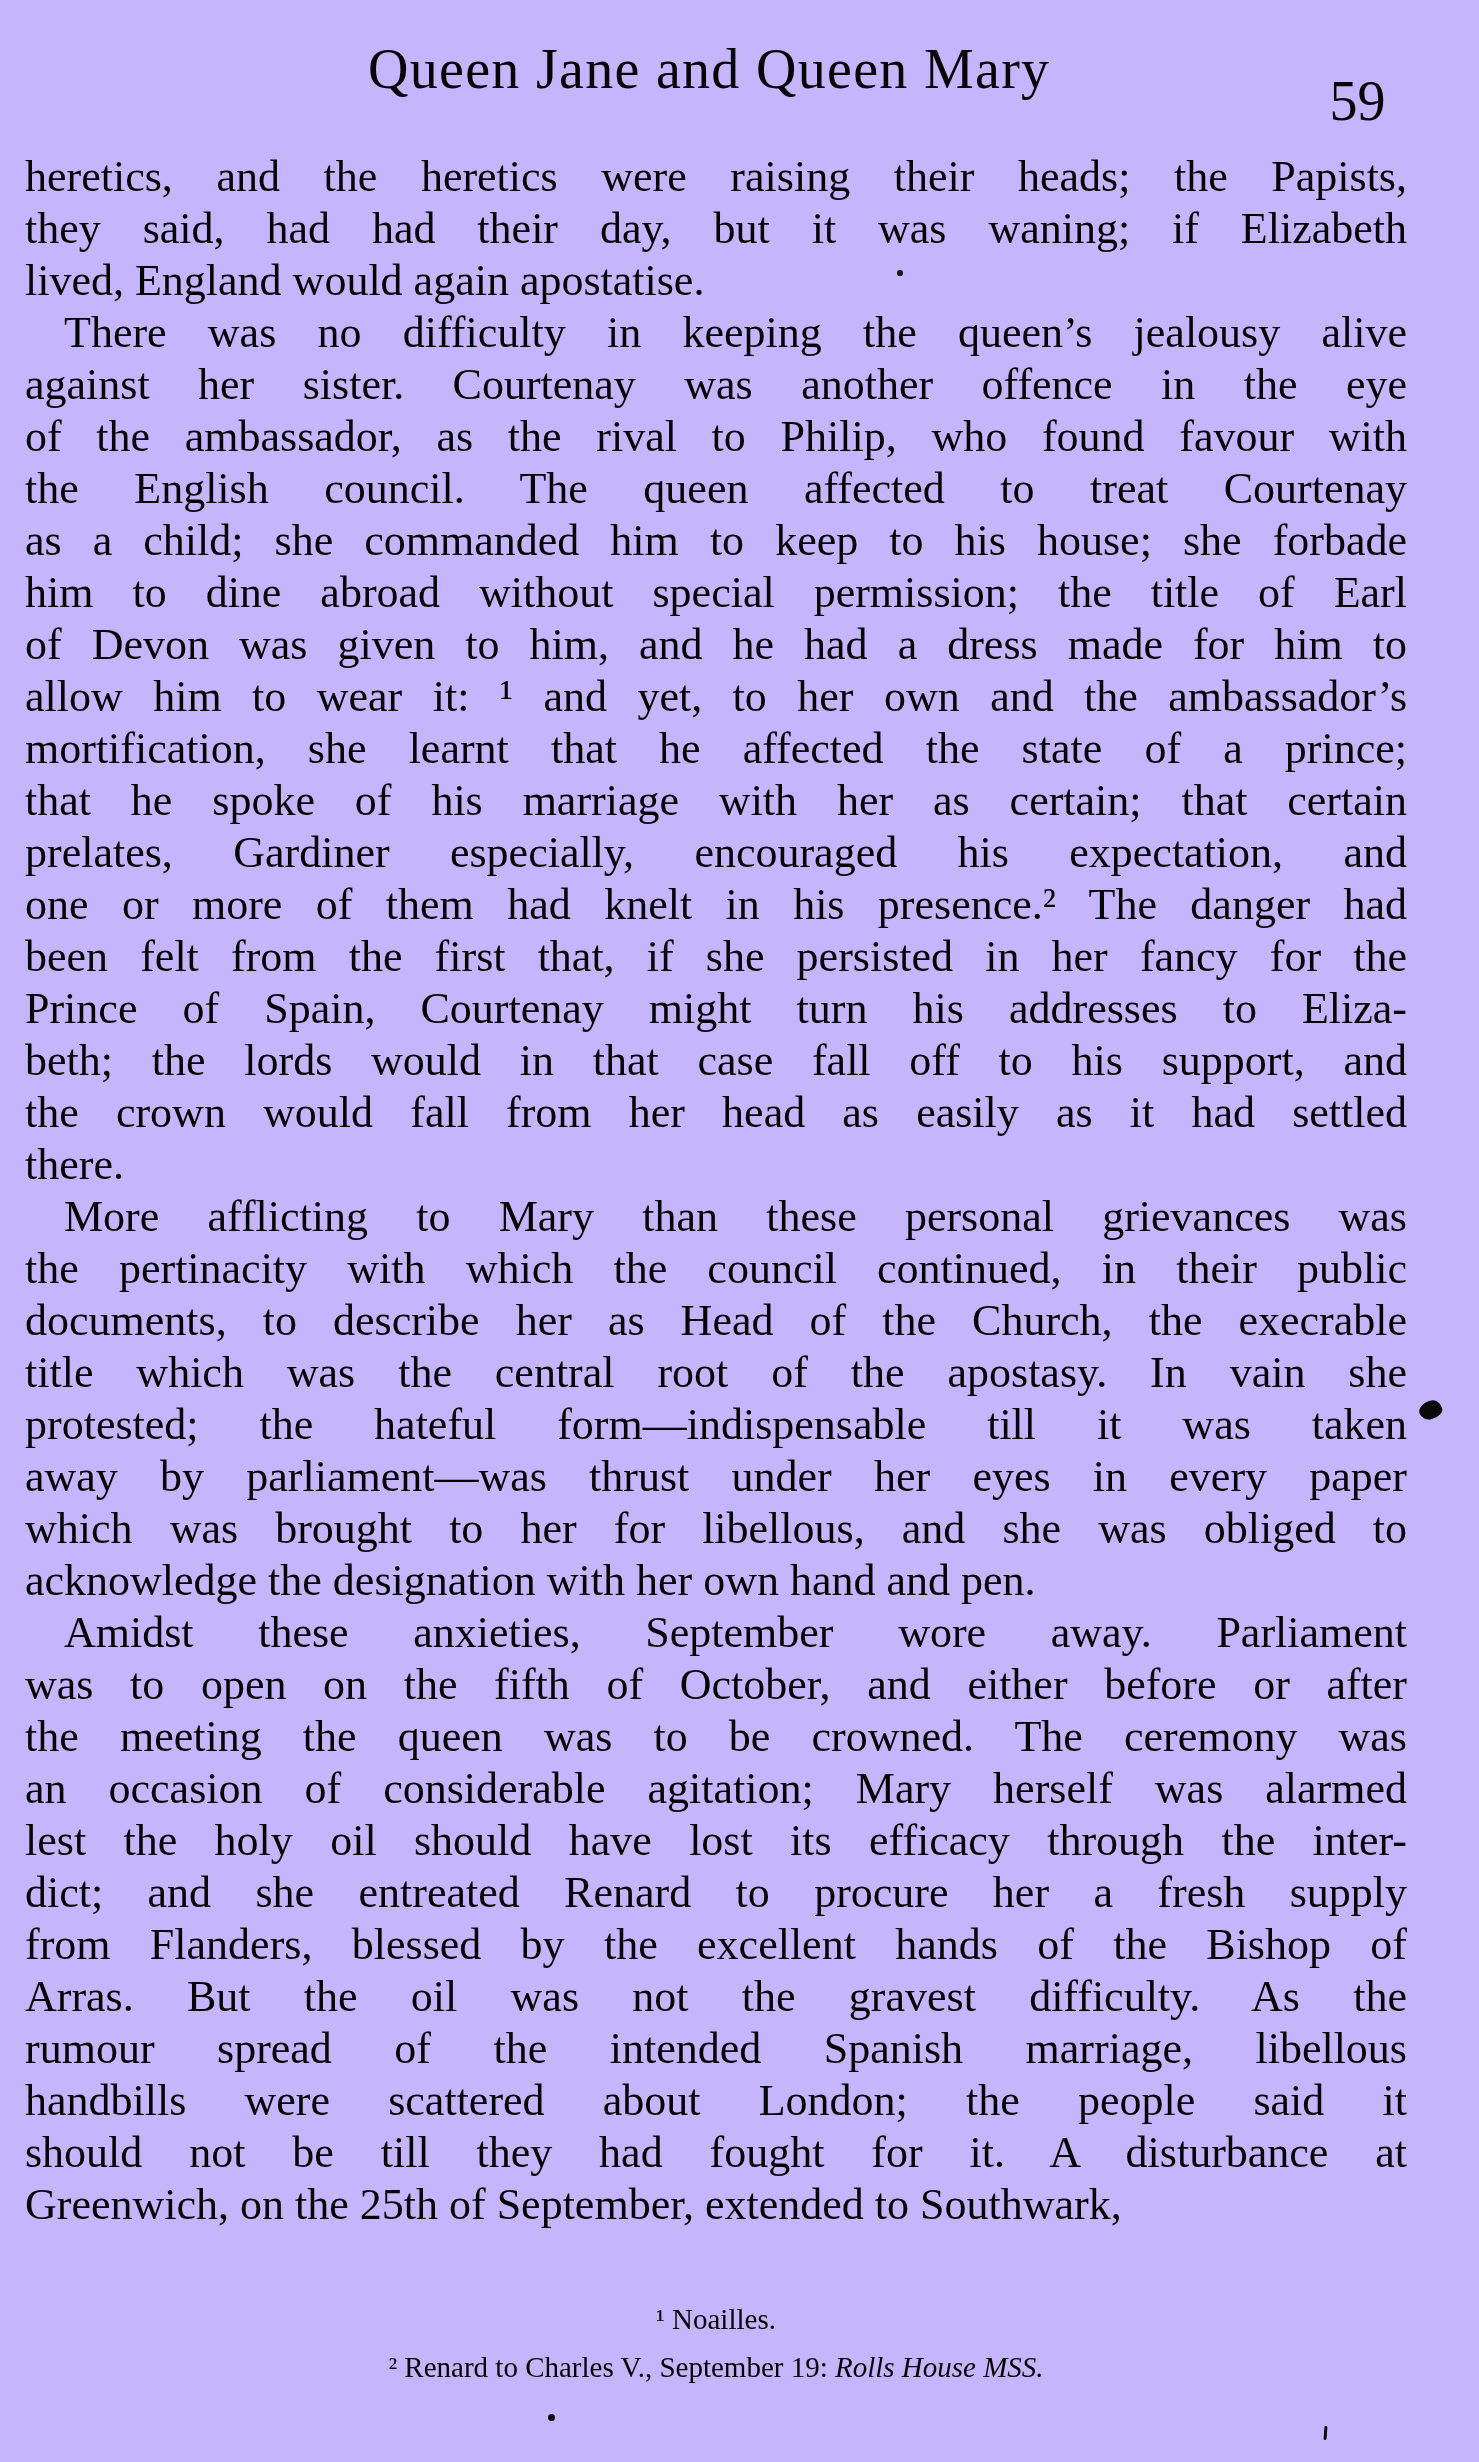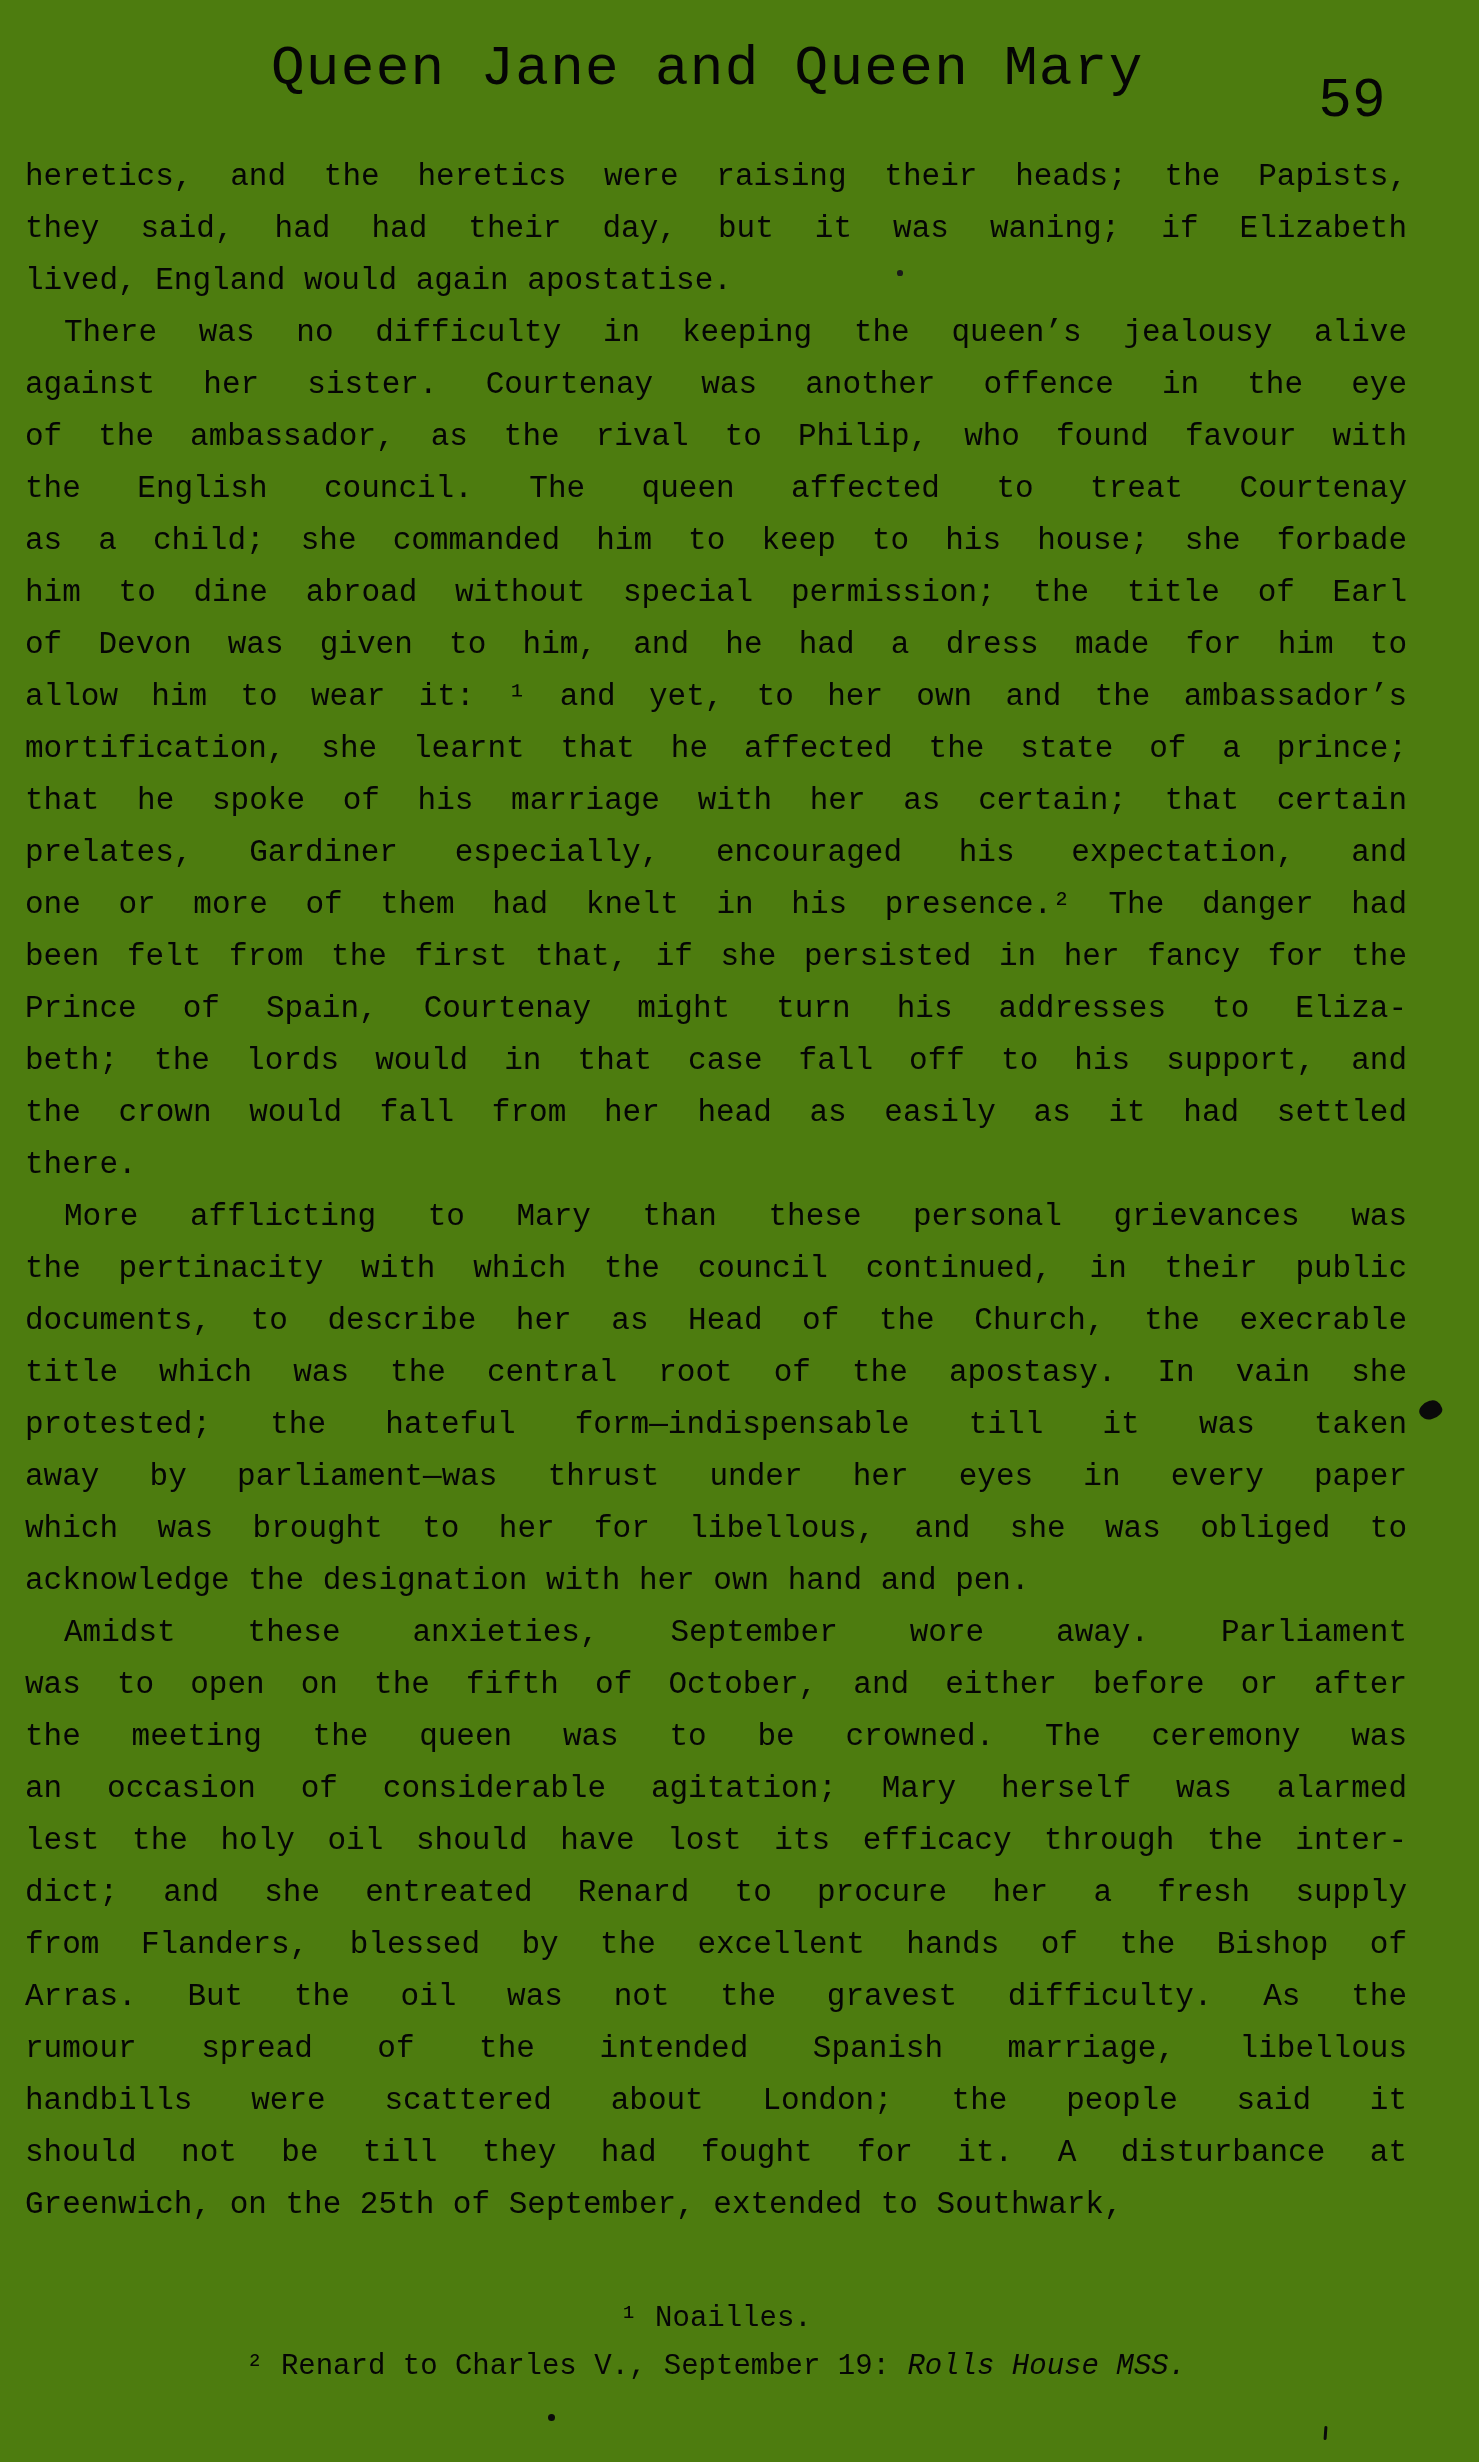--- a/index.html
+++ b/index.html
@@ -1,22 +1,22 @@
 <!DOCTYPE html>
 <html style="font-size:10px"><head>
 <meta charset="utf-8">
 <style>
   html,body { margin:0; padding:0; background:#777; }
   .page {
     position: relative;
     width: 1479px;
     height: 2462px;
-    background: #4d7c0f;
+    background: #c4b5fd;
     color: #050505;
-    font-family: Liberation Mono, monospace;
+    font-family: Liberation Serif, serif;
     overflow: hidden;
   }
   .page-header {
     position: absolute;
     top: 37px; left: 25px;
     width: 1382px; height: 95px;
   }
   .running-title {
     position: absolute;
     left: 50%; top: 0;
@@ -31,21 +31,21 @@
     font-size: 56px;
     margin-top: 22px;
   }
   .text-block {
     position: absolute;
     top: 151px; left: 25px;
     width: 1382px;
   }
   .paragraph { margin: 0; }
   .line {
-    font-size: 31px;
+    font-size: 44px;
     line-height: 52px;
     height: 52px;
     text-align: justify;
     text-align-last: justify;
     white-space: nowrap; 
   }
   .line.last { text-align-last: left; }
   .line.indent { text-indent: 39px; }
   .footnotes {
     position: absolute;

